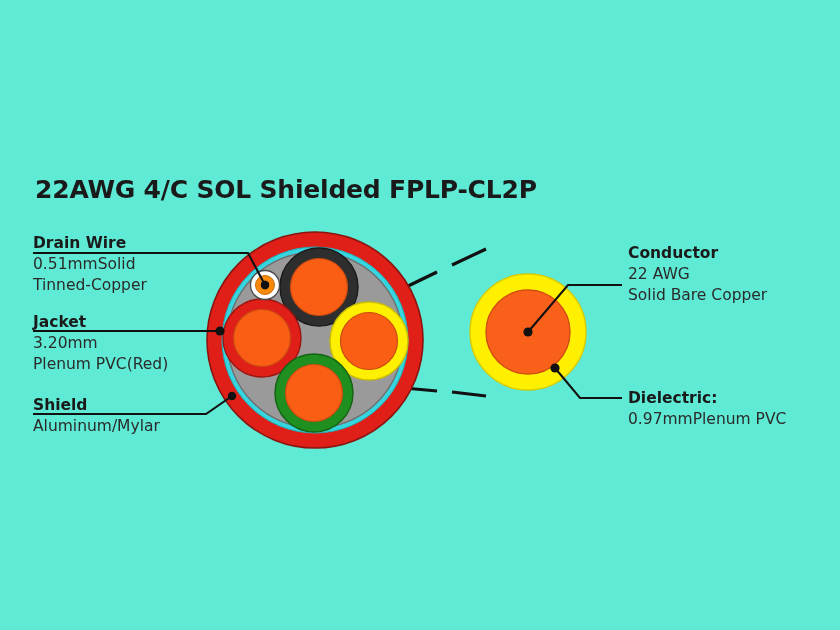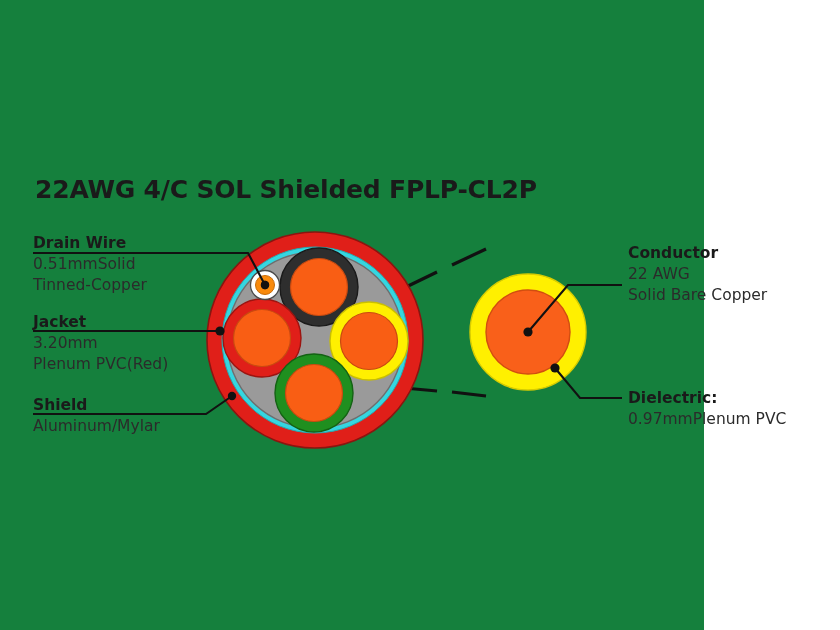--- a/index.html
+++ b/index.html
@@ -9,23 +9,23 @@
   }
   body {
     width: 840px;
     height: 630px;
     font-family: "DejaVu Sans", sans-serif;
     overflow: hidden;
     position: relative;
   }
   #stage {
     position: relative;
-    width: 704px;
+    width: 840px;
     height: 630px;
-    background: #15803d;
+    background: #5eead4;
     text-decoration: underline;
   }
   svg.diagram {
     position: absolute;
     left: 0;
     top: 0;
     width: 840px;
     height: 630px;
   }
   .title-text {

